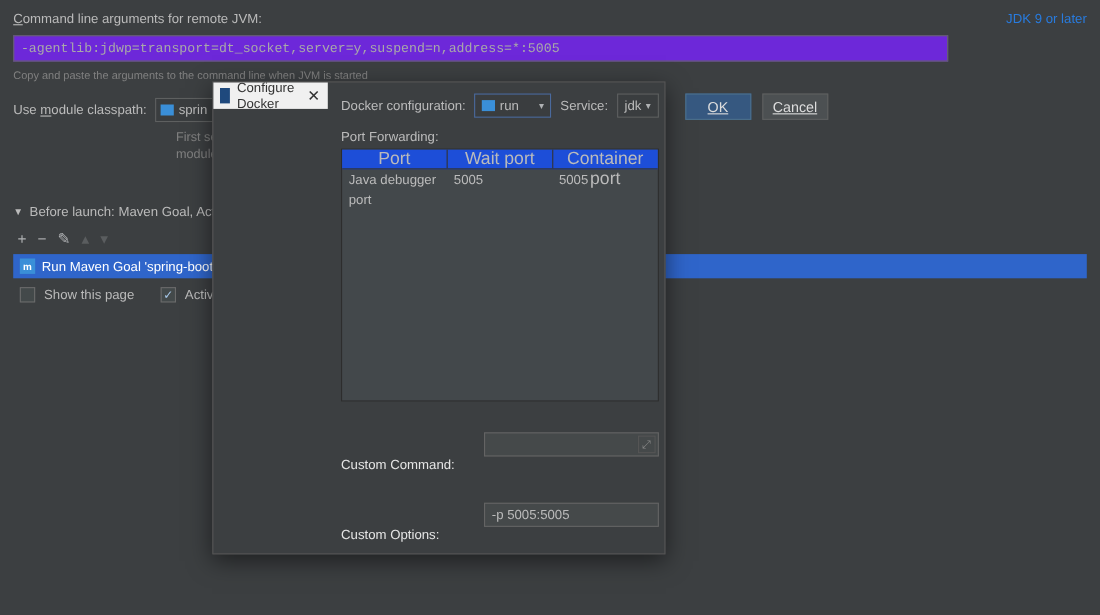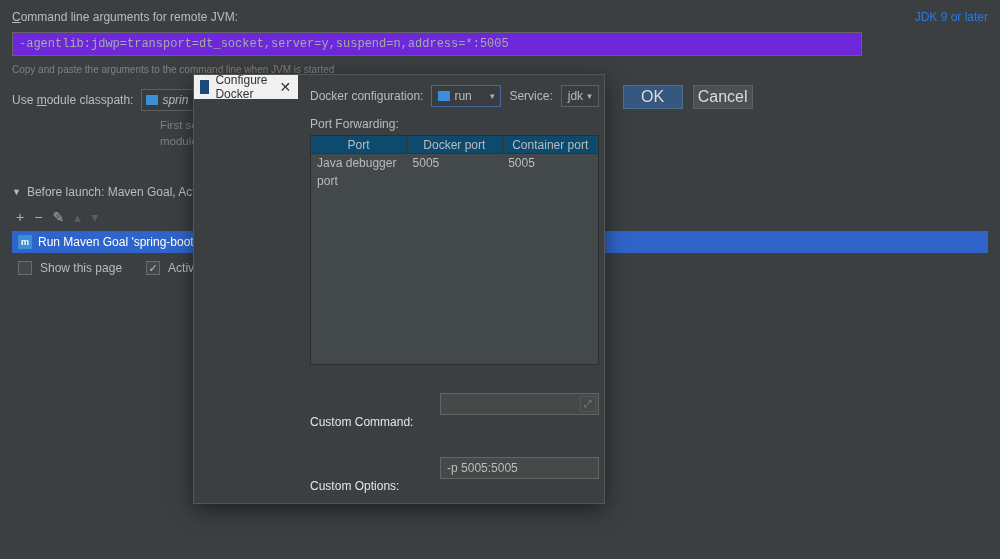--- a/index.html
+++ b/index.html
@@ -39,21 +39,21 @@
       display: flex; align-items: center;
       max-width: 850px;
     }
     .module-row { display: flex; align-items: flex-start; gap: 8px; margin-top: 14px;}
     .module-label { padding-top: 4px; }
     .module-dropdown {
       width: 60px; height: 22px;
       background: #3a3d3f;
       border: 1px solid #5e6060;
       display: flex; align-items: center; gap: 4px; padding: 0 4px;
-      font-size: 12px; color: #bbbbbb; font-style: italic;
+      font-size: 12px; color: #bbbbbb;
     }
     .module-note { color: #808080; font-size: 11.5px; margin-top: 6px; margin-left: 148px; line-height: 1.4; }
 
     
     .before-launch {
       margin-top: 36px;
     }
     .bl-header { display: flex; align-items: center; gap: 6px; color: #bbbbbb; font-size: 12px; }
     .bl-triangle { font-size: 9px; }
     .bl-toolbar { display: flex; gap: 10px; margin: 10px 0 6px 4px; color: #afb1b3; font-size: 14px; }
@@ -122,23 +122,23 @@
 
     .section-label { color: #bbbbbb; font-size: 12px; margin-bottom: 4px; margin-top: 2px;}
 
     .pf-table {
       border: 1px solid #2d2d2d;
       background: #43484b;
       height: 230px;
     }
     .pf-head {
       display: flex;
-      background: #0c4a6e;
+      background: #1d4ed8;
       border-bottom: 1px solid #333;
-      height: 18px; font-size: 12px; color: #bbbbbb;
+      height: 18px; font-size: 16px; color: #bbbbbb;
     }
     .pf-col { flex: 1; text-align: center; line-height: 18px; border-right: 1px solid #333;}
     .pf-col:last-child { border-right: none; }
     .pf-row {
       display: flex; height: 18px; font-size: 12px; color: #bbbbbb;
     }
     .pf-cell { flex: 1; padding-left: 6px; line-height: 18px; }
 
     .cc-row { display: flex; align-items: center; gap: 10px; margin-top: 14px; }
     .cc-lbl { width: 120px; color: #e5e5e5; margin-top: 36px; }
@@ -156,23 +156,24 @@
     }
     .hc-row { display: flex; align-items: center; gap: 8px; margin-top: 12px; margin-left: 8px; }
 
     .dlg-buttons {
       display: flex; justify-content: flex-end; gap: 10px;
       padding: 10px 12px 12px 12px;
     }
     .btn {
       min-width: 60px; height: 24px;
       background: #4c5052; border: 1px solid #5e6060;
-      color: #dddddd; font-size: 16px;
+      color: #dddddd; font-size: 13px;
       display: inline-flex; align-items: center; justify-content: center;
       cursor: pointer;
+      text-decoration: underline;
     }
     .btn.primary {
       background: #365880; border: 1px solid #4c708c;
     }
   </style>
 </head>
 <body>
 
 <div class="bg">
   <div class="bg-row">
@@ -248,21 +249,21 @@
       <div class="dropdown" style="flex:1;">
         <span>jdk</span>
         <span class="dd-arrow">▾</span>
       </div>
     </div>
 
     <div class="section-label">Port Forwarding:</div>
     <div class="pf-table">
       <div class="pf-head">
         <div class="pf-col">Port</div>
-        <div class="pf-col">Docker port</div>
+        <div class="pf-col">Wait port</div>
         <div class="pf-col">Container port</div>
       </div>
       <div class="pf-row">
         <div class="pf-cell">Java debugger port</div>
         <div class="pf-cell">5005</div>
         <div class="pf-cell">5005</div>
       </div>
     </div>
 
     <div class="cc-row">

